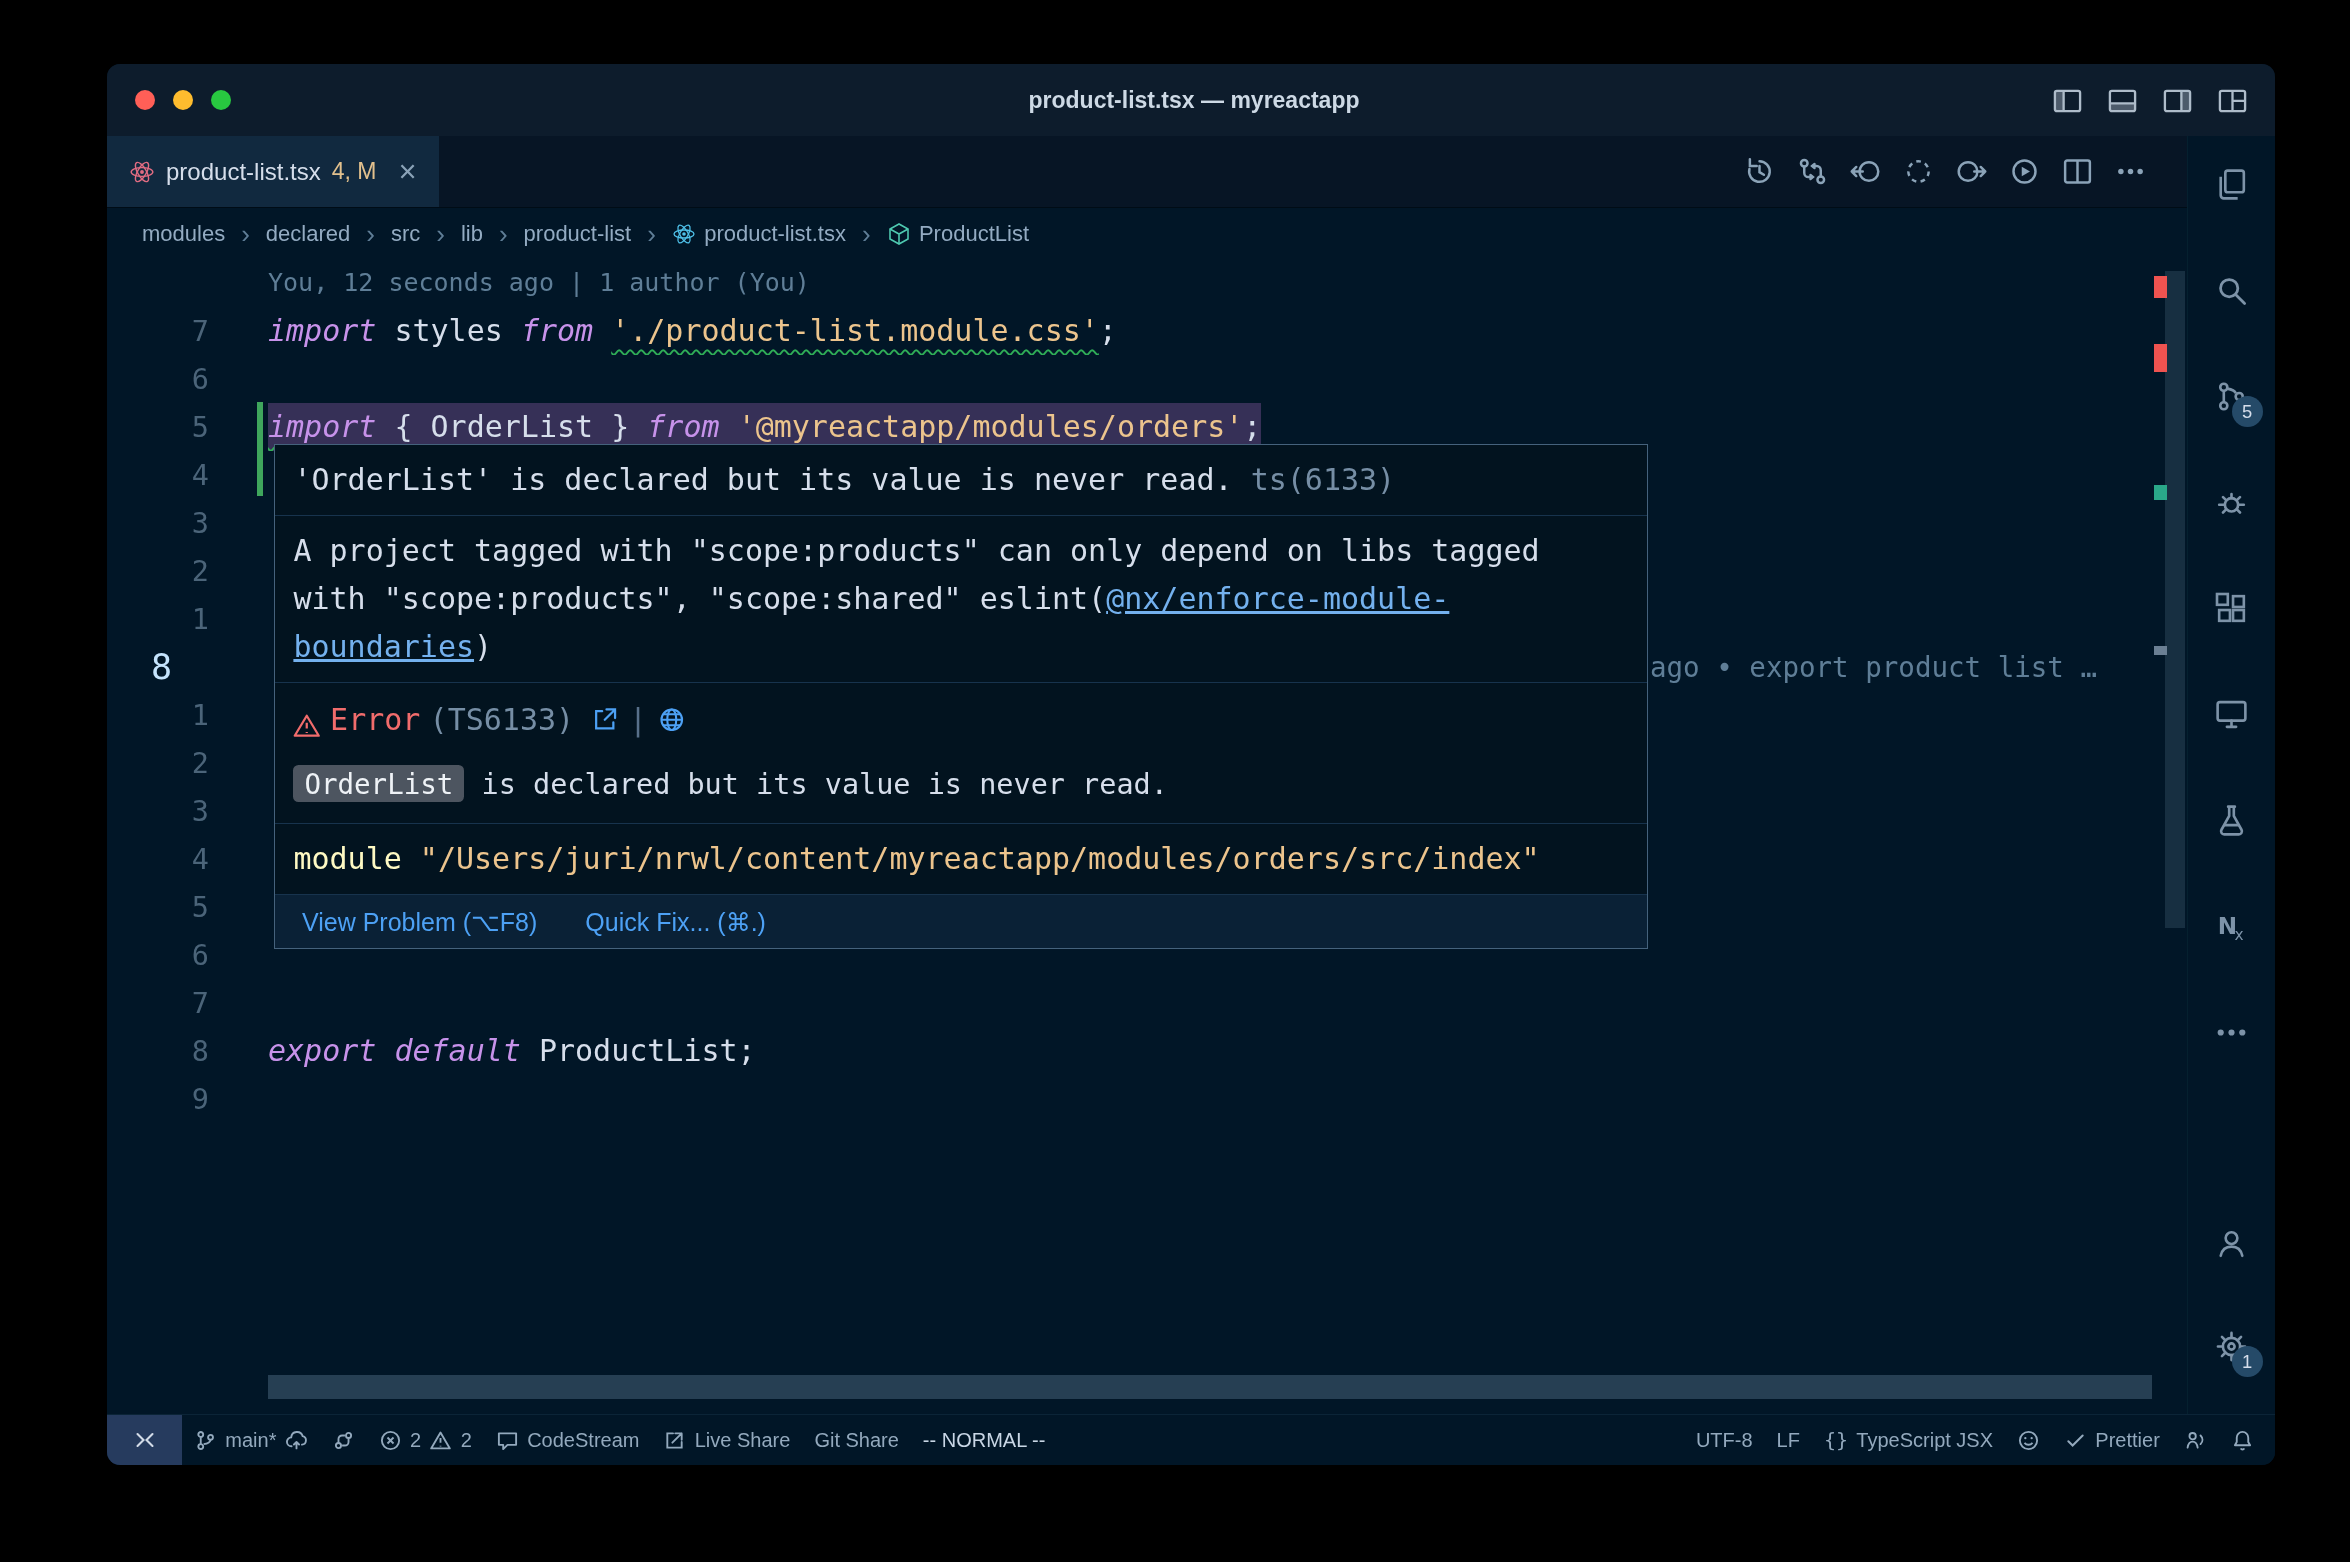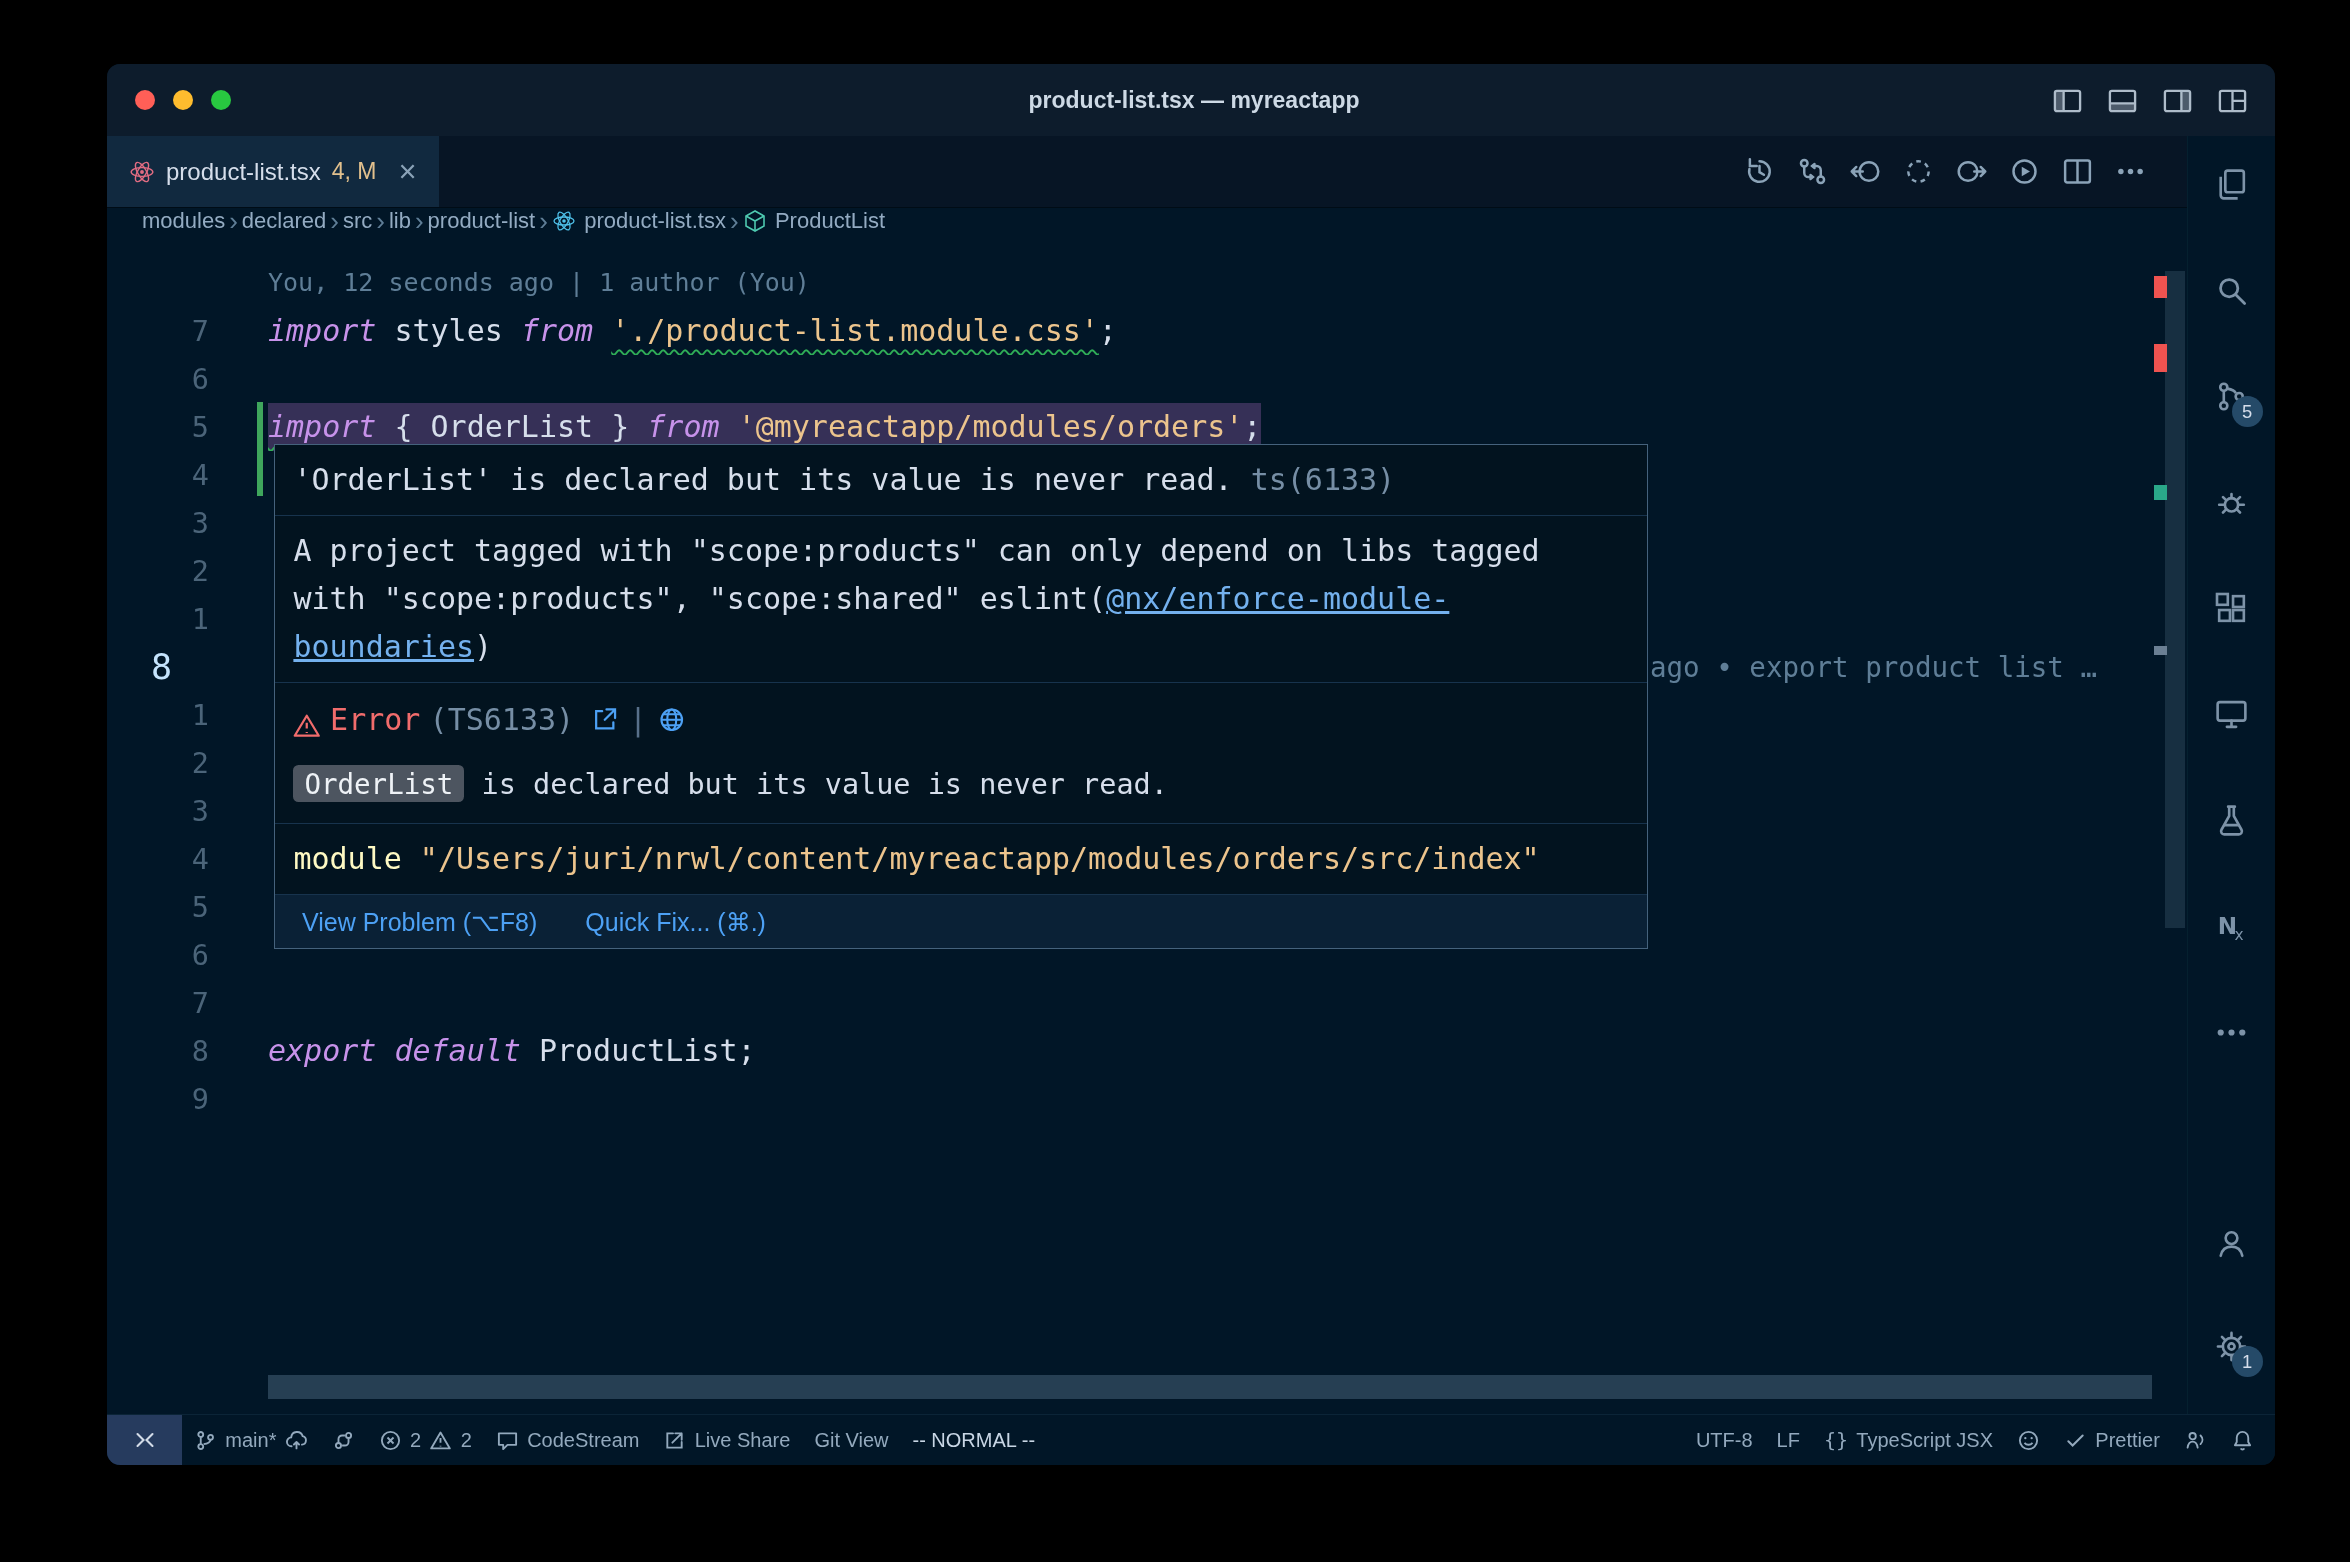--- a/index.html
+++ b/index.html
@@ -32,21 +32,21 @@
     border-bottom:0.9px solid #000c16; }
   .tab{ display:flex; align-items:center; gap:11px; padding:0 22px; background:#11293f; cursor:pointer; }
   .tab-icon{ color:#e06c82; } .tab-icon svg{ width:26px; height:26px; display:block;}
   .tab-label{ color:#d6deeb; font-size:24px; }
   .tab-badge{ color:#e2c08d; font-size:23px; }
   .tab-close{ color:#8ba3b8; font-size:31px; line-height:1; margin-left:11px; }
   .editor-actions{ margin-left:auto; display:flex; align-items:center; gap:20px;
     margin-right:40px; color:#8ba3b8; }
   .editor-actions svg{ width:33px; height:33px; display:block; }
   
-  .breadcrumbs{ height:51px; flex:none; display:flex; align-items:flex-start; gap:4px;
+  .breadcrumbs{ height:51px; flex:none; display:flex; align-items:center; gap:16px;
     padding-left:35px; color:#93abc2; font-size:22px; background:#011627; }
   .crumb{ cursor:pointer; }
   .crumb-sep{ color:#5f7e97; font-size:26px; line-height:1; }
   .crumb-file,.crumb-symbol{ display:flex; align-items:center; gap:8.3px; }
   .crumb-react{ color:#4fc1e9; } .crumb-react svg,.crumb-cube svg{ width:24px;height:24px;display:block;}
   .crumb-cube{ color:#4ec9b0; }
   
   .editor{ position:relative; flex:1; overflow:hidden; background:#011627; }
   .rows{ position:absolute; left:0; top:0; }
   .row{ display:flex; align-items:center; height:48px; width:2045px; overflow:hidden; position:relative;}
@@ -532,21 +532,21 @@
     <div class="sb-item">
       <span>
           <svg viewBox="0 0 16 16" fill="none" stroke="currentColor" stroke-width="1.3" stroke-linecap="round">
             <path d="M13 9v4H3V3h4"></path>
             <path d="M6.5 9.5 13 3m0 0H8.5M13 3v4.5"></path>
           </svg>
         </span>
       <span>Live Share</span>
     </div>
     <div class="sb-item">
-      <span>Git View</span>
+      <span>Git Share</span>
     </div>
     <div class="sb-item sb-mode">
       <span>-- NORMAL --</span>
     </div>
 
     <div class="sb-right">
       <div class="sb-item">
           <span>UTF-8</span>
         </div>
       <div class="sb-item">

